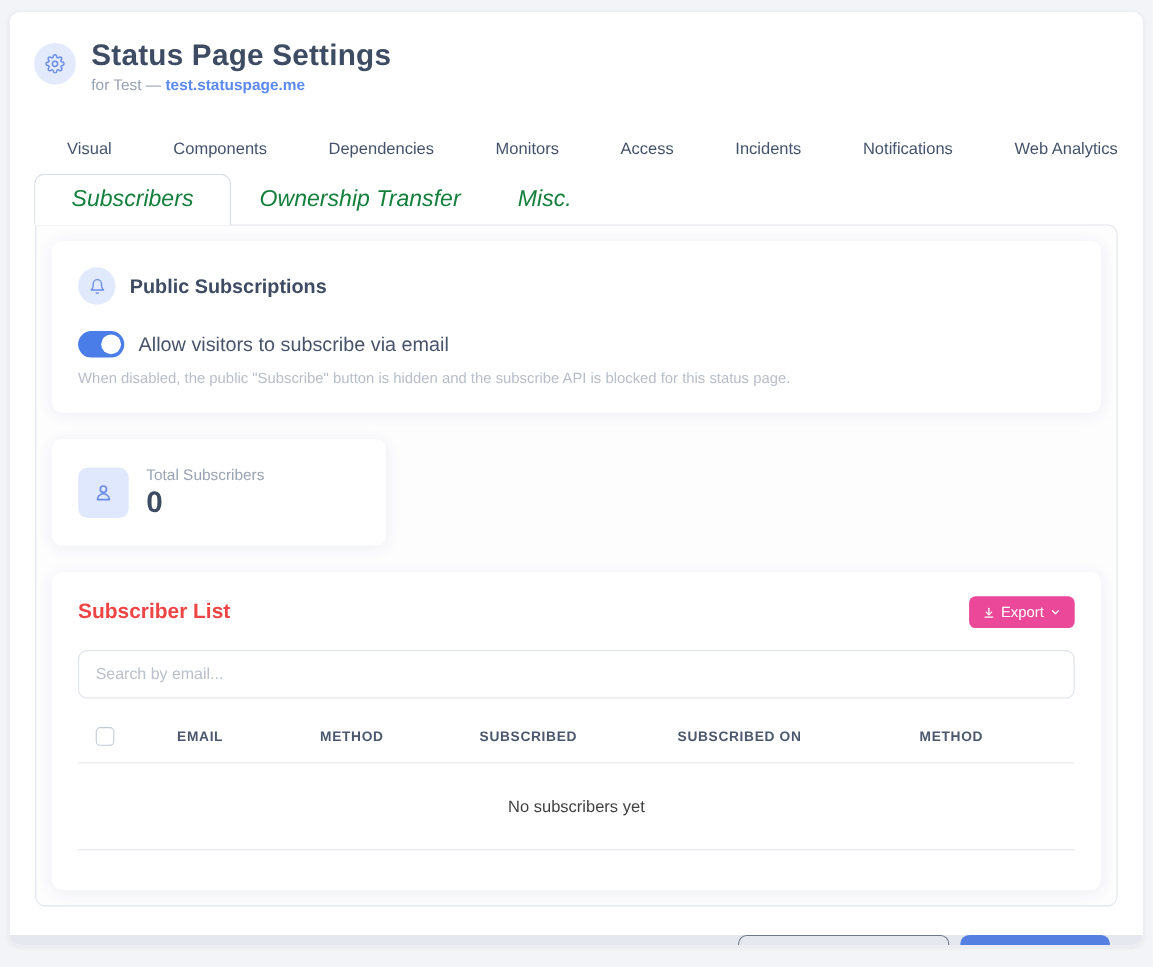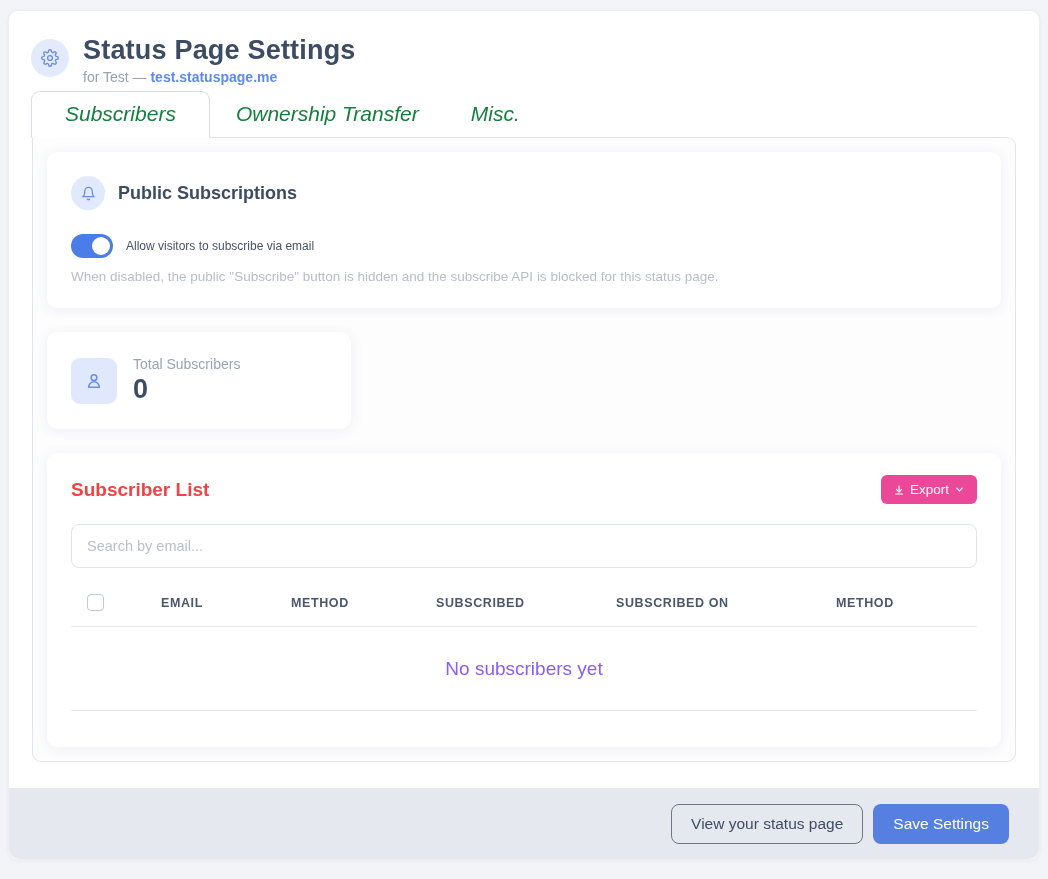--- a/index.html
+++ b/index.html
@@ -32,21 +32,21 @@
   }
   .card{ background:#fff; border-radius:10px; box-shadow:0 2px 14px rgba(45,65,105,.08); }
   
   .ps-card{ padding:24px; }
   .ps-head{ display:flex; align-items:center; gap:13px; }
   .ps-icon{ width:34px; height:34px; border-radius:50%; background:#e1e9fc; display:flex; align-items:center; justify-content:center; }
   .ps-title{ font-size:18px; font-weight:700; color:#3d4c63; }
   .toggle-row{ display:flex; align-items:center; gap:13px; margin-top:24px; }
   .toggle{ width:42px; height:24px; border-radius:12px; background:#4a7de8; position:relative; cursor:pointer; flex:0 0 auto; }
   .toggle .knob{ position:absolute; right:3px; top:3px; width:18px; height:18px; border-radius:50%; background:#fff; }
-  .toggle-label{ font-size:12px; color:#46536a; }
+  .toggle-label{ font-size:18px; color:#46536a; }
   .ps-helper{ margin-top:11px; font-size:13.5px; color:#b7bec9; }
   
   .stat-card{ width:304px; margin-top:24px; padding:24px 24px; display:flex; align-items:center; gap:16px; }
   .stat-icon{ width:46px; height:46px; border-radius:9px; background:#dfe8fc; display:flex; align-items:center; justify-content:center; }
   .stat-label{ font-size:14px; color:#9aa4b4; }
   .stat-value{ font-size:27px; font-weight:600; color:#3d4c63; margin-top:2px; }
   
   .list-card{ margin-top:24px; padding:22px 24px 10px; }
   .list-head{ display:flex; align-items:center; justify-content:space-between; }
   .list-title{ font-size:19px; font-weight:700; color:#ef4444; }
@@ -58,21 +58,21 @@
     margin-top:20px; width:100%; font-family:inherit; font-size:14.5px; color:#46536a;
     padding:13px 15px; border:1px solid #dfe3ea; border-radius:8px; outline:none; background:#fff;
   }
   .search-input::placeholder{ color:#b9c0cc; }
   .thead{
     margin-top:20px; display:grid; grid-template-columns:90px 130px 145px 180px 220px 1fr;
     align-items:center; padding:6px 0 15px; border-bottom:1px solid #e5e8ee;
   }
   .th{ font-size:12.5px; font-weight:700; letter-spacing:.6px; color:#4a576d; }
   .checkbox{ width:17px; height:17px; border:1.5px solid #c3cad6; border-radius:4px; background:#fff; margin-left:16px; cursor:pointer; }
-  .empty-row{ text-align:center; padding:31px 0 30px; border-bottom:1px solid #e5e8ee; font-size:19px; color:#8b5cf6; }
+  .empty-row{ text-align:center; padding:31px 0 30px; border-bottom:1px solid #e5e8ee; font-size:15px; color:#404040; }
   .list-bottom-pad{ height:26px; }
   
   .footer-spacer{ flex:1; }
   .footer{
     height:72px; background:#e5e8ee; display:flex; align-items:center; justify-content:flex-end;
     gap:10px; padding:0 30px; border-radius:0 0 10px 10px;
   }
   .btn-outline{
     background:transparent; border:1px solid #6d7889; color:#3f4d63; border-radius:8px;
     font-family:inherit; font-size:15.5px; padding:10px 19px; cursor:pointer;
@@ -94,20 +94,30 @@
         <circle cx="12" cy="12" r="3.2"></circle>
         <path d="M19.4 15a1.65 1.65 0 0 0 .33 1.82l.06.06a2 2 0 1 1-2.83 2.83l-.06-.06a1.65 1.65 0 0 0-1.82-.33 1.65 1.65 0 0 0-1 1.51V21a2 2 0 1 1-4 0v-.09a1.65 1.65 0 0 0-1-1.51 1.65 1.65 0 0 0-1.82.33l-.06.06a2 2 0 1 1-2.83-2.83l.06-.06a1.65 1.65 0 0 0 .33-1.82 1.65 1.65 0 0 0-1.51-1H3a2 2 0 1 1 0-4h.09a1.65 1.65 0 0 0 1.51-1 1.65 1.65 0 0 0-.33-1.82l-.06-.06a2 2 0 1 1 2.83-2.83l.06.06a1.65 1.65 0 0 0 1.82.33h0a1.65 1.65 0 0 0 1-1.51V3a2 2 0 1 1 4 0v.09a1.65 1.65 0 0 0 1 1.51h0a1.65 1.65 0 0 0 1.82-.33l.06-.06a2 2 0 1 1 2.83 2.83l-.06.06a1.65 1.65 0 0 0-.33 1.82v0a1.65 1.65 0 0 0 1.51 1H21a2 2 0 1 1 0 4h-.09a1.65 1.65 0 0 0-1.51 1z"></path>
       </svg>
     </div>
     <div>
       <div class="hdr-title">Status Page Settings</div>
       <div class="hdr-sub"><span>for Test — </span><a href="#">test.statuspage.me</a></div>
     </div>
   </div>
 
+  <div class="tabs1">
+    <div class="tab1">Visual</div>
+    <div class="tab1">Components</div>
+    <div class="tab1">Dependencies</div>
+    <div class="tab1">Monitors</div>
+    <div class="tab1">Access</div>
+    <div class="tab1">Incidents</div>
+    <div class="tab1">Notifications</div>
+    <div class="tab1">Web Analytics</div>
+  </div>
 
   <div class="tabs2">
     <div class="tab2 active">Subscribers</div>
     <div class="tab2">Ownership Transfer</div>
     <div class="tab2">Misc.</div>
   </div>
 
   <div class="panel">
 
     <div class="card ps-card">

